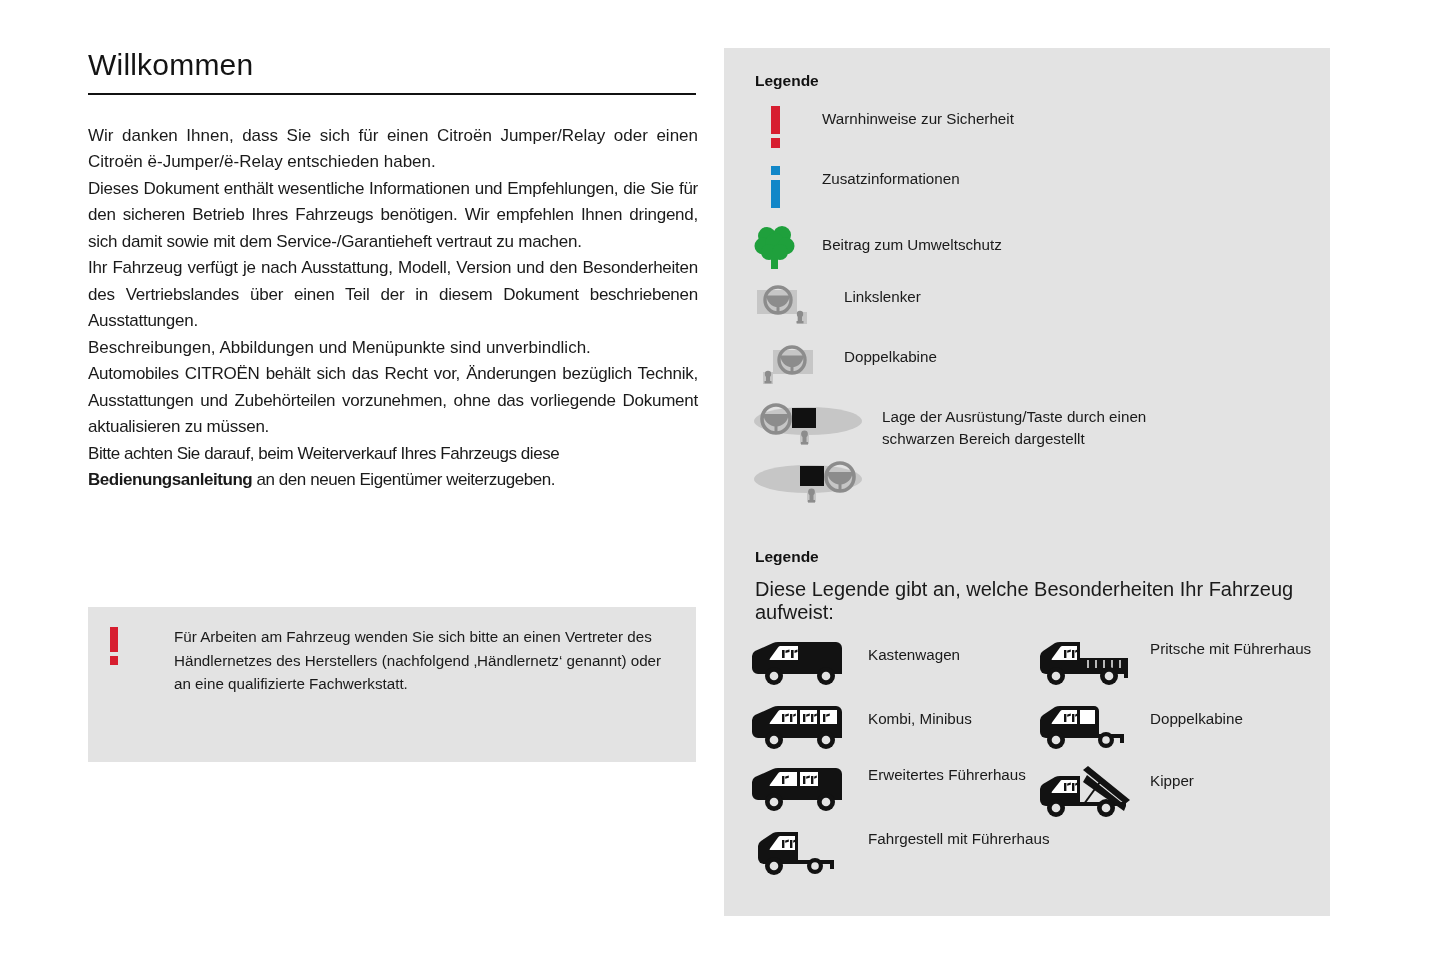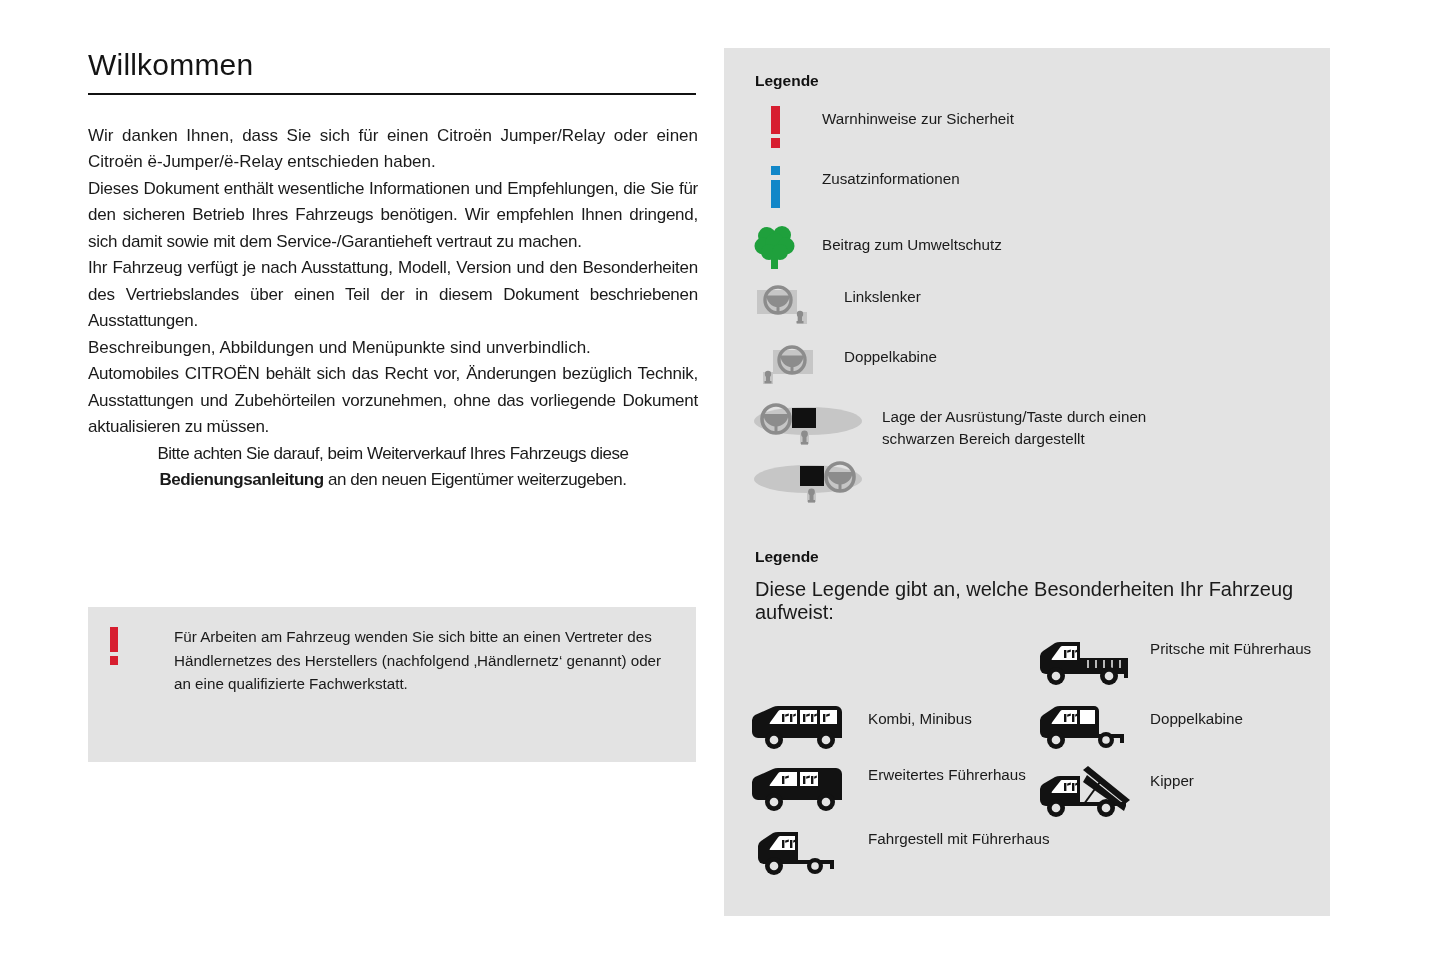--- a/index.html
+++ b/index.html
@@ -193,21 +193,21 @@
 
 <div id="left-column">
   <h1 id="page-title">Willkommen</h1>
   <div id="title-rule"></div>
 
   <p class="body-para">Wir danken Ihnen, dass Sie sich für einen Citroën Jumper/Relay oder einen Citroën ë-Jumper/ë-Relay entschieden haben.</p>
   <p class="body-para para-narrow">Dieses Dokument enthält wesentliche Informationen und Empfehlungen, die Sie für den sicheren Betrieb Ihres Fahrzeugs benötigen. Wir empfehlen Ihnen dringend, sich damit sowie mit dem Service-/Garantieheft vertraut zu machen.</p>
   <p class="body-para para-narrow">Ihr Fahrzeug verfügt je nach Ausstattung, Modell, Version und den Besonderheiten des Vertriebslandes über einen Teil der in diesem Dokument beschriebenen Ausstattungen.</p>
   <p class="body-para para-nojustify">Beschreibungen, Abbildungen und Menüpunkte sind unverbindlich.</p>
   <p class="body-para para-narrow">Automobiles CITROËN behält sich das Recht vor, Änderungen bezüglich Technik, Ausstattungen und Zubehörteilen vorzunehmen, ohne das vorliegende Dokument aktualisieren zu müssen.</p>
-  <p class="body-para para-nojustify" style="letter-spacing:-0.45px;text-align:center;"><span>Bitte achten Sie darauf, beim Weiterverkauf Ihres Fahrzeugs diese </span><span class="bold-inline">Bedienungsanleitung</span><span> an den neuen Eigentümer weiterzugeben.</span></p>
+  <p class="body-para para-nojustify" style="letter-spacing:-0.45px;"><span>Bitte achten Sie darauf, beim Weiterverkauf Ihres Fahrzeugs diese </span><span class="bold-inline">Bedienungsanleitung</span><span> an den neuen Eigentümer weiterzugeben.</span></p>
 </div>
 
 <div id="warning-box">
   <div class="warn-inner">
     <span class="excl-icon">
       <svg width="16" height="40" viewBox="0 0 16 40" aria-hidden="true">
         <rect x="4" y="0" width="8" height="25" fill="#D71E30"></rect>
         <rect x="4" y="29" width="8" height="9" fill="#D71E30"></rect>
       </svg>
     </span>
@@ -333,20 +333,39 @@
           <rect x="56" y="42" width="7" height="2.6"></rect>
         </g>
       </svg>
     </span>
     <span class="sym-label"></span>
   </div>
 
   <div class="panel-h" id="legend-title-2">Legende</div>
   <div id="legend-subtitle">Diese Legende gibt an, welche Besonderheiten Ihr Fahrzeug aufweist:</div>
 
+  <div class="veh-cell" id="veh-0">
+    <span class="veh-icon">
+      <svg width="96" height="56" viewBox="0 0 96 56" aria-hidden="true">
+        <path d="M26 6 h58 a6 6 0 0 1 6 6 v26 h-84 a6 6 0 0 1 -6 -6 v-12 q0 -3 3 -5 l18 -8 q2 -1 5 -1 z" fill="#121212"></path>
+        <path d="M28 10 h18 v14 h-28 q-1 0 0 -1.5 l8 -11 q0.8 -1.5 2 -1.5 z" fill="#FFFFFF"></path>
+        <g fill="#121212">
+          <rect x="30" y="14" width="2.6" height="8"></rect>
+          <path d="M33.5 14.5 l4 -1 v2.4 l-4 1 z"></path>
+          <rect x="39" y="14" width="2.6" height="8"></rect>
+          <path d="M42.5 14.5 l3 -1 v2.4 l-3 1 z"></path>
+        </g>
+        <circle cx="22" cy="40" r="9" fill="#121212"></circle>
+          <circle cx="22" cy="40" r="4.3" fill="#E3E3E3"></circle>
+        <circle cx="74" cy="40" r="9" fill="#121212"></circle>
+          <circle cx="74" cy="40" r="4.3" fill="#E3E3E3"></circle>
+      </svg>
+    </span>
+    <span class="veh-label">Kastenwagen</span>
+  </div>
 
   <div class="veh-cell" id="veh-1">
     <span class="veh-icon">
       <svg width="96" height="56" viewBox="0 0 96 56" aria-hidden="true">
         <path d="M26 6 h58 a6 6 0 0 1 6 6 v26 h-84 a6 6 0 0 1 -6 -6 v-12 q0 -3 3 -5 l18 -8 q2 -1 5 -1 z" fill="#121212"></path>
         <path d="M28 10 h17 v14 h-27 q-1 0 0 -1.5 l8 -11 q0.8 -1.5 2 -1.5 z" fill="#FFFFFF"></path>
         <rect x="48" y="10" width="17" height="14" fill="#FFFFFF"></rect>
         <rect x="68" y="10" width="17" height="14" fill="#FFFFFF"></rect>
         <g fill="#121212">
           <rect x="30" y="14" width="2.4" height="8"></rect>

